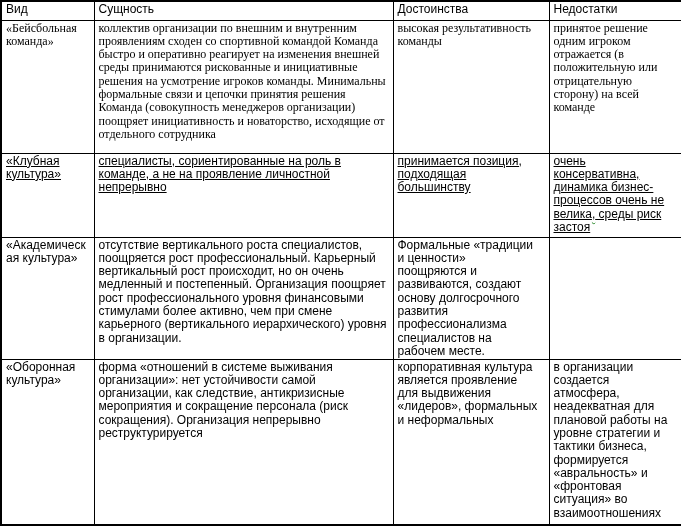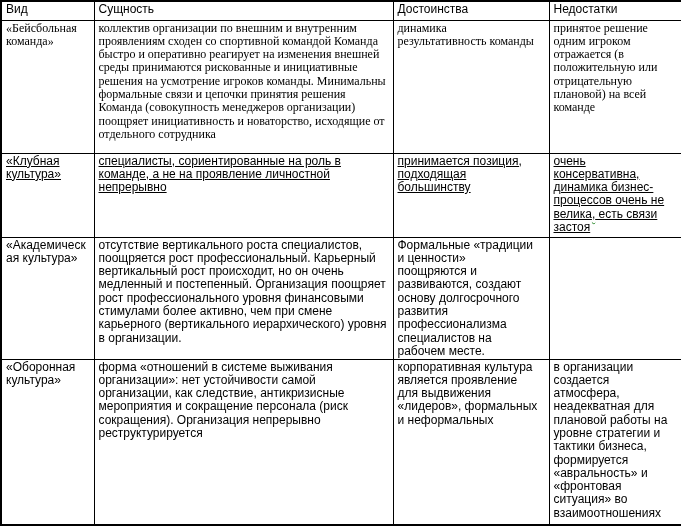--- a/index.html
+++ b/index.html
@@ -69,28 +69,28 @@
       <th class="c1">Вид</th>
       <th class="c2">Сущность</th>
       <th class="c3">Достоинства</th>
       <th class="c4">Недостатки</th>
     </tr>
   </thead>
   <tbody>
     <tr class="row-1">
       <td class="c1">«Бейсбольная команда»</td>
       <td class="c2">коллектив организации по внешним и внутренним проявлениям сходен со спортивной командой Команда быстро и оперативно реагирует на изменения внешней среды принимаются рискованные и инициативные решения на усмотрение игроков команды. Минимальны формальные связи и цепочки принятия решения Команда (совокупность менеджеров организации) поощряет инициативность и новаторство, исходящие от отдельного сотрудника</td>
-      <td class="c3">динамика результативность команды</td>
-      <td class="c4">принятое решение одним игроком отражается (в положительную или отрицательную плановой) на всей команде</td>
+      <td class="c3">высокая результативность команды</td>
+      <td class="c4">принятое решение одним игроком отражается (в положительную или отрицательную сторону) на всей команде</td>
     </tr>
     <tr class="row-2">
       <td class="c1">«Клубная культура»</td>
       <td class="c2">специалисты, сориентированные на роль в команде, а не на проявление личностной непрерывно</td>
       <td class="c3">принимается позиция, подходящая большинству</td>
-      <td class="c4"><span>очень консервативна, динамика бизнес-процессов очень не велика</span><span class="grammar-mark">,</span><span> есть связи застоя</span></td>
+      <td class="c4"><span>очень консервативна, динамика бизнес-процессов очень не велика</span><span class="grammar-mark">,</span><span> среды риск застоя</span></td>
     </tr>
     <tr class="row-3">
       <td class="c1">«Академическая культура»</td>
       <td class="c2">отсутствие вертикального роста специалистов, поощряется рост профессиональный. Карьерный вертикальный рост происходит, но он очень медленный и постепенный. Организация поощряет рост профессионального уровня финансовыми стимулами более активно, чем при смене карьерного (вертикального иерархического) уровня в организации.</td>
       <td class="c3">Формальные «традиции и ценности» поощряются и развиваются, создают основу долгосрочного развития профессионализма специалистов на рабочем месте.</td>
       <td class="c4"></td>
     </tr>
     <tr class="row-4">
       <td class="c1">«Оборонная культура»</td>
       <td class="c2">форма «отношений в системе выживания организации»: нет устойчивости самой организации, как следствие, антикризисные мероприятия и сокращение персонала (риск сокращения). Организация непрерывно реструктурируется</td>

